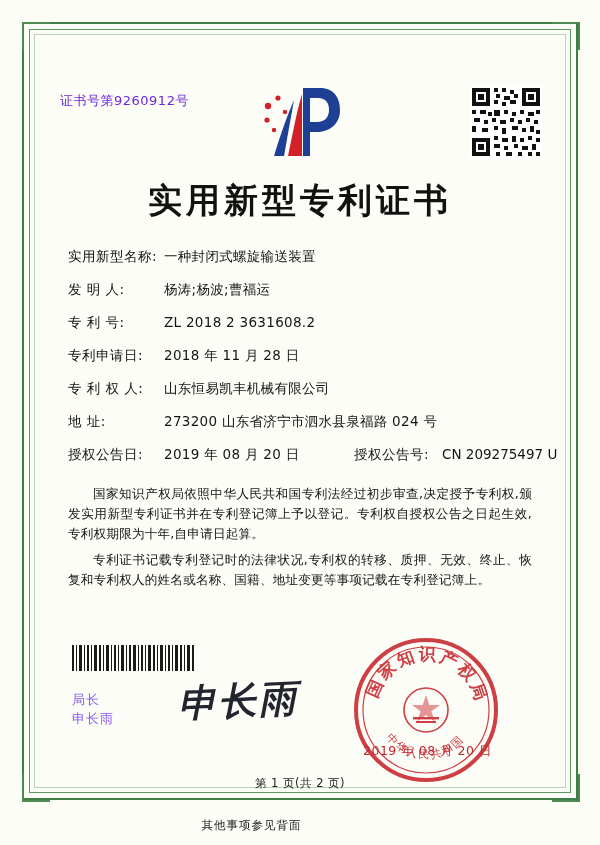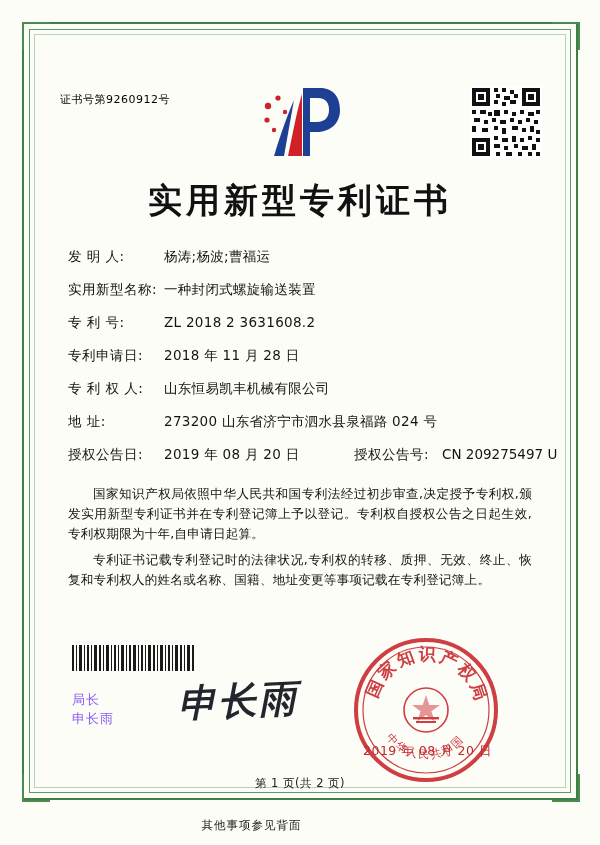--- a/index.html
+++ b/index.html
@@ -55,22 +55,22 @@
   .corner.tl { left: 22px;  top: 22px;  border-right: none; border-bottom: none;}
   .corner.tr { left: 552px; top: 22px;  border-left: none;  border-bottom: none;}
   .corner.bl { left: 22px;  top: 774px; border-right: none; border-top: none;}
   .corner.br { left: 552px; top: 774px; border-left: none;  border-top: none;}
 
   
   .cert-no {
     position: absolute;
     left: 60px;
     top: 92px;
-    font-size: 11px;
-    color: #000000;
+    font-size: 13px;
+    color: #6d28d9;
     font-family: "DejaVu Sans", "Liberation Sans", sans-serif;
     letter-spacing: 0.5px;
   }
 
   
   .emblem {
     position: absolute;
     left: 258px;
     top: 84px;
     width: 86px;
@@ -331,27 +331,27 @@
         <rect x="33" y="33" width="2" height="2"></rect>
       </g>
     </svg>
   </div>
 
   <div class="doc-title">实用新型专利证书</div>
 
   <div class="fields">
 
     <div class="field-row">
+      <span class="field-label">实用新型名称:</span>
+      <span class="field-value">一种封闭式螺旋输送装置</span>
+    </div>
+
+    <div class="field-row">
       <span class="field-label">发 明 人:</span>
       <span class="field-value">杨涛;杨波;曹福运</span>
-    </div>
-
-    <div class="field-row">
-      <span class="field-label">实用新型名称:</span>
-      <span class="field-value">一种封闭式螺旋输送装置</span>
     </div>
 
     <div class="field-row">
       <span class="field-label">专 利 号:</span>
       <span class="field-value">ZL 2018 2 3631608.2</span>
     </div>
 
     <div class="field-row">
       <span class="field-label">专利申请日:</span>
       <span class="field-value">2018 年 11 月 28 日</span>

